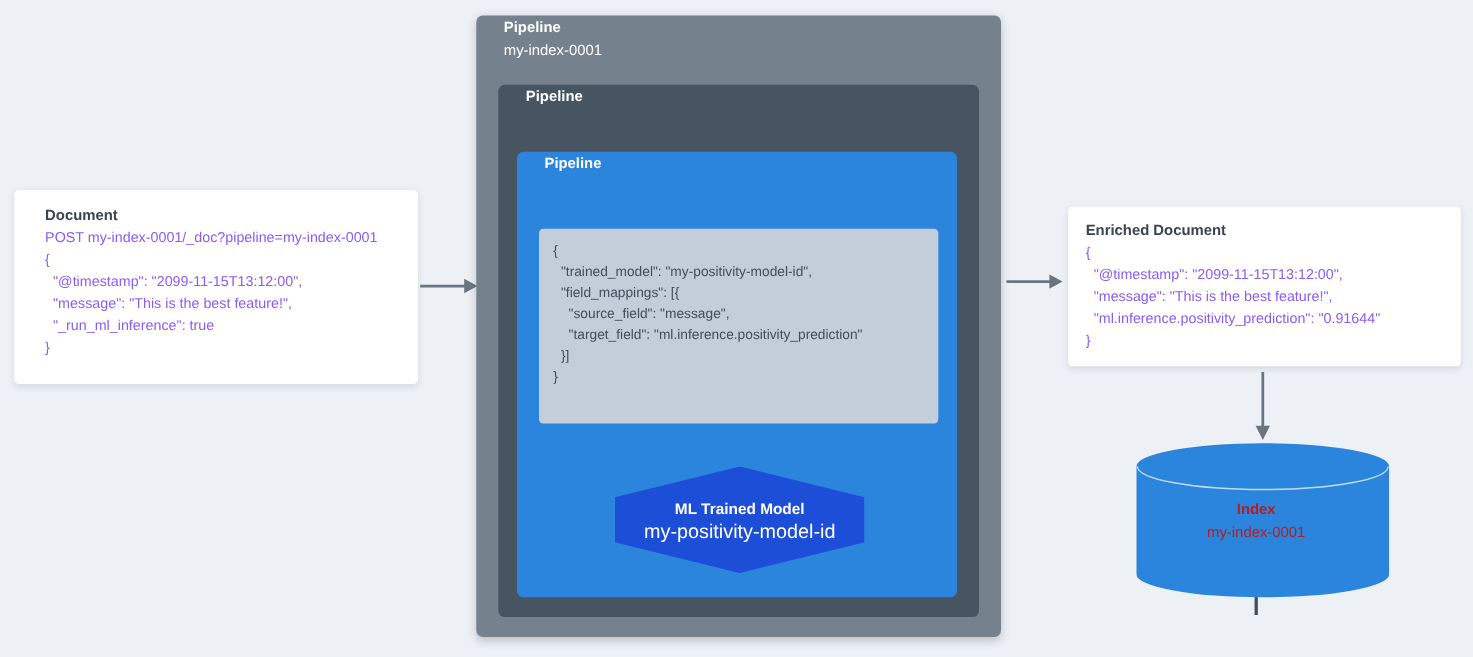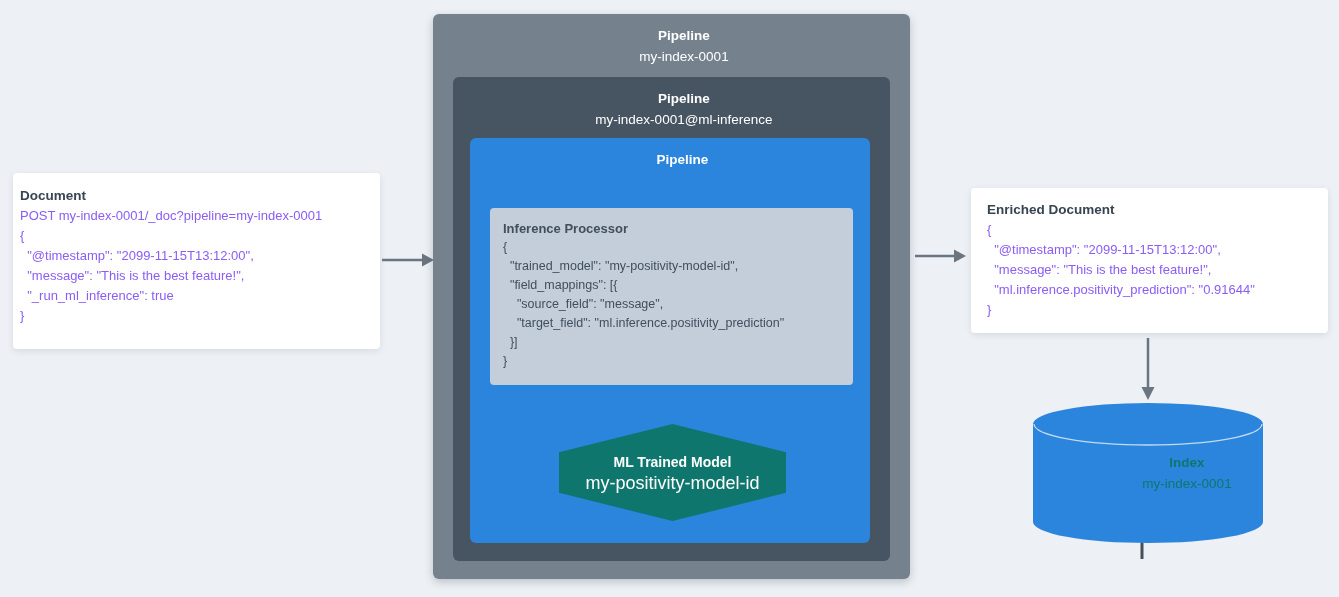--- a/index.html
+++ b/index.html
@@ -30,25 +30,25 @@
     line-height: 20px;
     color: #37markdown4452;
     color: #374452;
   }
   .code-line {
     font-size: 13px;
     line-height: 20px;
     white-space: pre;
     color: #8b5cf6;
   }
-  .doc-card { left: 13px; top: 173px; width: 367px; height: 176px; padding: 13px 7px; }
+  .doc-card { left: 13px; top: 173px; width: 367px; height: 176px; padding: 13px 28px; }
   .enriched-card { left: 971px; top: 188px; width: 357px; height: 145px; padding: 12px 16px; }
 
   
-  .box-header { text-align: center; padding-top: 11px; color: #ffffff; margin-left: 25px; }
+  .box-header { color: #ffffff; margin-left: 25px; }
   .box-title { font-size: 13.5px; font-weight: bold; line-height: 21px; }
   .box-subtitle { font-size: 13.5px; line-height: 21px; }
 
   .pipeline-outer {
     position: absolute;
     left: 433px; top: 14px;
     width: 477px; height: 565px;
     background: #75828e;
     border-radius: 6px;
     box-shadow: 0 3px 8px rgba(40,50,60,0.25);
@@ -79,21 +79,21 @@
     color: #414e5b;
   }
   .processor .card-title { font-size: 13px; line-height: 19px; color: #414e5b; }
   .processor .code-line { font-size: 12.5px; line-height: 19px; color: #414e5b; }
 
   
   .hexagon {
     position: absolute;
     left: 89px; top: 286px;
     width: 227px; height: 97px;
-    background: #0f766e;
+    background: #1d4ed8;
     clip-path: polygon(50% 0%, 100% 29%, 100% 71%, 50% 100%, 0% 71%, 0% 29%);
     display: flex;
     flex-direction: column;
     align-items: center;
     justify-content: center;
     text-align: center;
     color: #ffffff;
   }
   .hex-title { font-size: 14px; font-weight: bold; line-height: 21px; }
   .hex-subtitle { font-size: 18px; line-height: 21px; }
@@ -105,22 +105,21 @@
   .arrow-up { left: 663px; top: 389px; }
   .arrow-down { left: 1138px; top: 338px; }
 
   
   .cylinder-svg { position: absolute; left: 1033px; top: 402px; }
   .cyl-label {
     position: absolute;
     left: 1033px; top: 452px;
     width: 218px;
     text-align: center;
-    color: #0f766e;
-    margin-left: 45px;
+    color: #b91c1c;
   }
   .cyl-title { font-size: 13.5px; font-weight: bold; line-height: 21px; }
   .cyl-subtitle { font-size: 13.5px; line-height: 21px; }
 </style>
 </head>
 <body>
 
 <div class="canvas">
 
   <div class="card doc-card">
@@ -140,30 +139,28 @@
 
   <div class="pipeline-outer">
     <div class="box-header">
       <div class="box-title">Pipeline</div>
       <div class="box-subtitle">my-index-0001</div>
     </div>
 
     <div class="pipeline-mid">
       <div class="box-header">
         <div class="box-title">Pipeline</div>
-        <div class="box-subtitle">my-index-0001@ml-inference</div>
       </div>
 
       <div class="pipeline-inner">
         <div class="box-header">
           <div class="box-title">Pipeline</div>
         </div>
 
         <div class="processor">
-          <div class="card-title">Inference Processor</div>
           <div class="code-line">{</div>
           <div class="code-line">  "trained_model": "my-positivity-model-id",</div>
           <div class="code-line">  "field_mappings": [{</div>
           <div class="code-line">    "source_field": "message",</div>
           <div class="code-line">    "target_field": "ml.inference.positivity_prediction"</div>
           <div class="code-line">  }]</div>
           <div class="code-line">}</div>
         </div>
 
         <svg class="arrow arrow-up" width="18" height="33">

